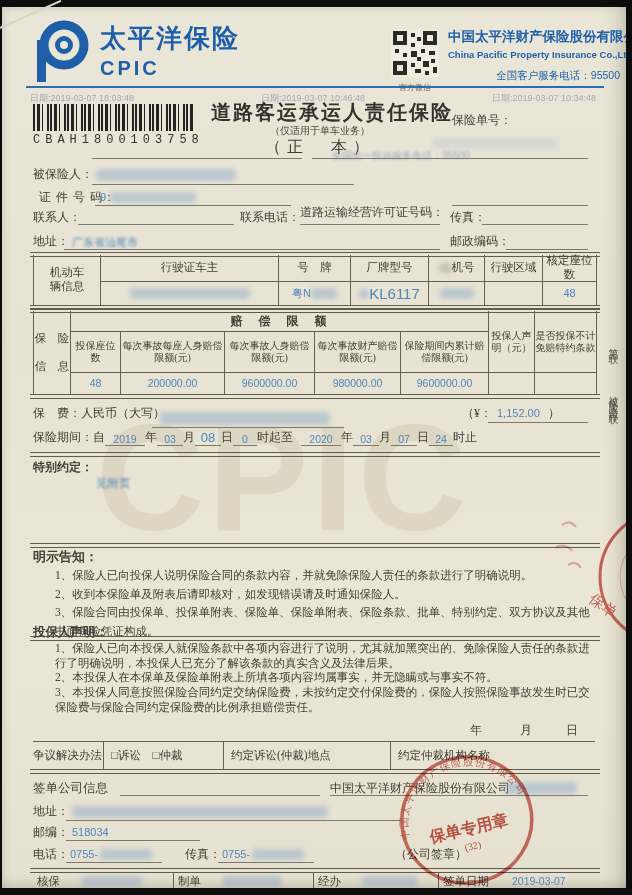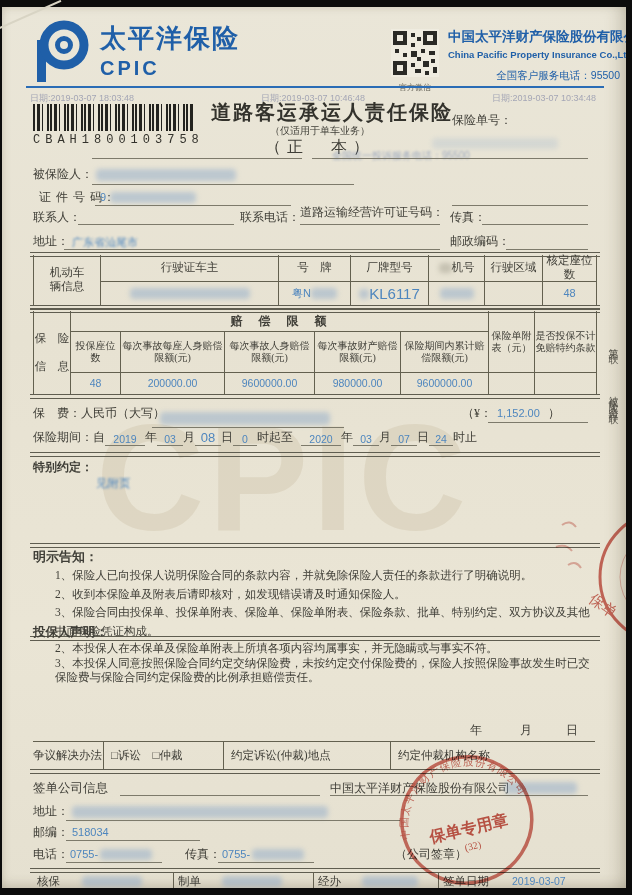--- a/index.html
+++ b/index.html
@@ -176,21 +176,21 @@
       <div class="c bl bt bv" style="font-size:11px;">48</div>
     </div>
     <div class="dr" style="left:30px;top:305px;width:570px;"></div>
 
     <div class="ins">
       <div class="c" style="grid-row:1/4;grid-column:1;flex-direction:column;gap:14px;font-size:11.5px;">
         <span>保　险</span>
         <span>信　息</span>
       </div>
       <div class="c bl" style="grid-row:1;grid-column:2/7;font-size:12px;font-weight:bold;letter-spacing:2px;">赔　偿　限　额</div>
-      <div class="c bl" style="grid-row:1/3;grid-column:7;">保险单附表（元）</div>
+      <div class="c bl" style="grid-row:1/3;grid-column:7;">投保人声明（元）</div>
       <div class="c bl" style="grid-row:1/3;grid-column:8;">是否投保不计免赔特约条款</div>
       <div class="c bl bt" style="grid-row:2;grid-column:2;">投保座位数</div>
       <div class="c bl bt" style="grid-row:2;grid-column:3;">每次事故每座人身赔偿限额(元)</div>
       <div class="c bl bt" style="grid-row:2;grid-column:4;">每次事故人身赔偿限额(元)</div>
       <div class="c bl bt" style="grid-row:2;grid-column:5;">每次事故财产赔偿限额(元)</div>
       <div class="c bl bt" style="grid-row:2;grid-column:6;">保险期间内累计赔偿限额(元)</div>
       <div class="c bl bt bv" style="grid-row:3;grid-column:2;font-size:10.5px;">48</div>
       <div class="c bl bt bv" style="grid-row:3;grid-column:3;font-size:10.5px;">200000.00</div>
       <div class="c bl bt bv" style="grid-row:3;grid-column:4;font-size:10.5px;">9600000.00</div>
       <div class="c bl bt bv" style="grid-row:3;grid-column:5;font-size:10.5px;">980000.00</div>
@@ -239,20 +239,21 @@
       <div class="lbl b" style="font-size:13px;">明示告知：</div>
       <div class="itm">1、保险人已向投保人说明保险合同的条款内容，并就免除保险人责任的条款进行了明确说明。</div>
       <div class="itm">2、收到本保险单及附表后请即核对，如发现错误请及时通知保险人。</div>
       <div class="itm">3、保险合同由投保单、投保单附表、保险单、保险单附表、保险条款、批单、特别约定、双方协议及其他书面保险凭证构成。</div>
     </div>
 
     <div class="dr" style="left:30px;top:636px;width:570px;"></div>
 
     <div class="abs" style="left:33px;top:624px;width:562px;">
       <div class="lbl b" style="font-size:12.5px;">投保人声明：</div>
+      <div class="itm" style="line-height:1.28;">1、保险人已向本投保人就保险条款中各项内容进行了说明，尤其就加黑突出的、免除保险人责任的条款进行了明确说明，本投保人已充分了解该条款的真实含义及法律后果。</div>
       <div class="itm" style="line-height:1.28;">2、本投保人在本保单及保险单附表上所填各项内容均属事实，并无隐瞒或与事实不符。</div>
       <div class="itm" style="line-height:1.28;">3、本投保人同意按照保险合同约定交纳保险费，未按约定交付保险费的，保险人按照保险事故发生时已交保险费与保险合同约定保险费的比例承担赔偿责任。</div>
     </div>
 
     <div class="abs lbl" style="left:470px;top:722px;">年</div>
     <div class="abs lbl" style="left:520px;top:722px;">月</div>
     <div class="abs lbl" style="left:566px;top:722px;">日</div>
 
     <div class="dsp">
       <div style="padding-left:0;">争议解决办法</div>

